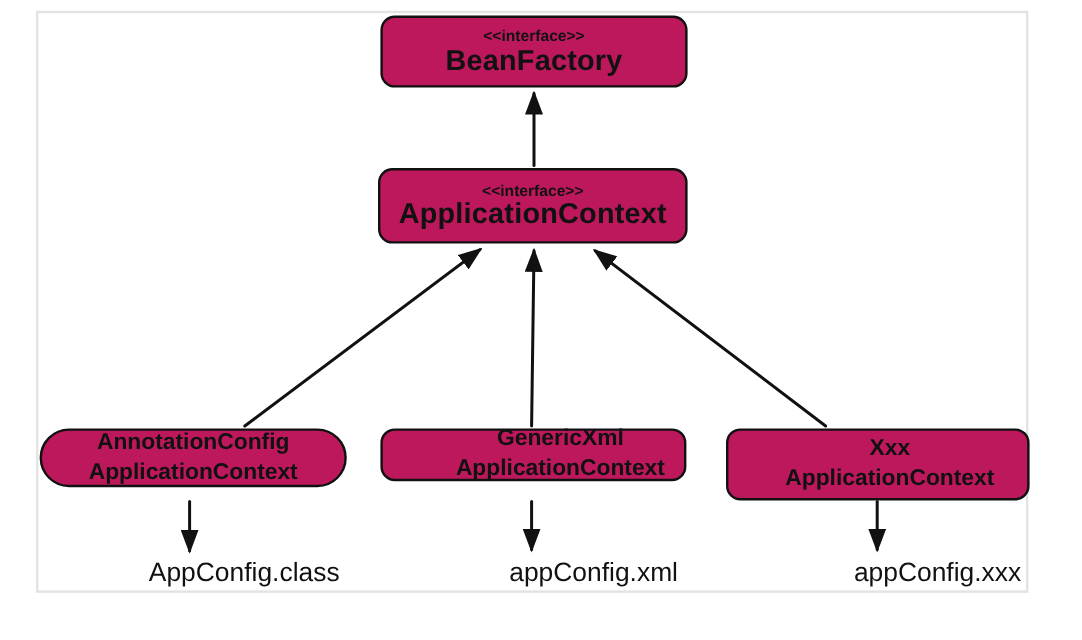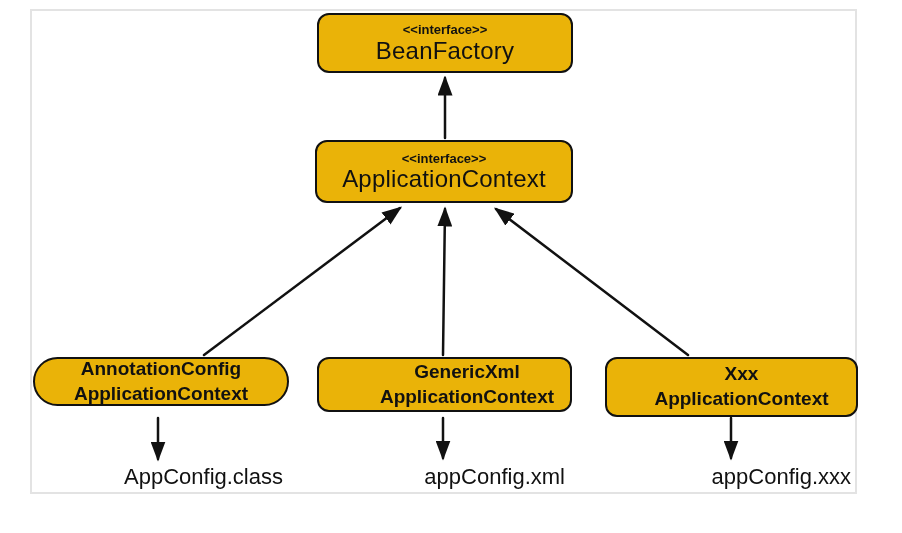--- a/index.html
+++ b/index.html
@@ -30,49 +30,49 @@
     position: absolute;
     left: 0;
     top: 0;
     width: 902px;
     height: 533px;
     pointer-events: none;
   }
   .node {
     position: absolute;
     box-sizing: border-box;
-    background: #eab308;
+    background: #be185d;
     border: 2.5px solid #111111;
     border-radius: 12px;
     display: flex;
     flex-direction: column;
     align-items: center;
     justify-content: center;
     text-align: center;
   }
   .stereotype {
     font-weight: 700;
     font-size: 13px;
     line-height: 1.1;
   }
   .iface-name {
-    font-weight: 400;
+    font-weight: 700;
     font-size: 24px;
     line-height: 1.05;
     letter-spacing: 0.2px;
   }
   .impl-line {
     font-weight: 700;
     font-size: 19px;
     line-height: 1.3;
   }
   #node-beanfactory        { left: 317px; top: 13px;  width: 256px; height: 60px; }
   #node-applicationcontext { left: 315px; top: 140px; width: 258px; height: 63px; }
   #node-annotationconfig   { left: 33px;  top: 357px; width: 256px; height: 49px; border-radius: 29px; }
-  #node-genericxml         { left: 317px; top: 357px; width: 255px; height: 55px; padding-left: 45px; }
+  #node-genericxml         { left: 317px; top: 357px; width: 255px; height: 44px; padding-left: 45px; }
   #node-xxx                { left: 605px; top: 357px; width: 253px; height: 60px; padding-left: 20px; }
   .artifact {
     position: absolute;
     top: 464px;
     width: 240px;
     text-align: right;
     font-size: 22px;
     font-weight: 400;
     line-height: 1.2;
   }

